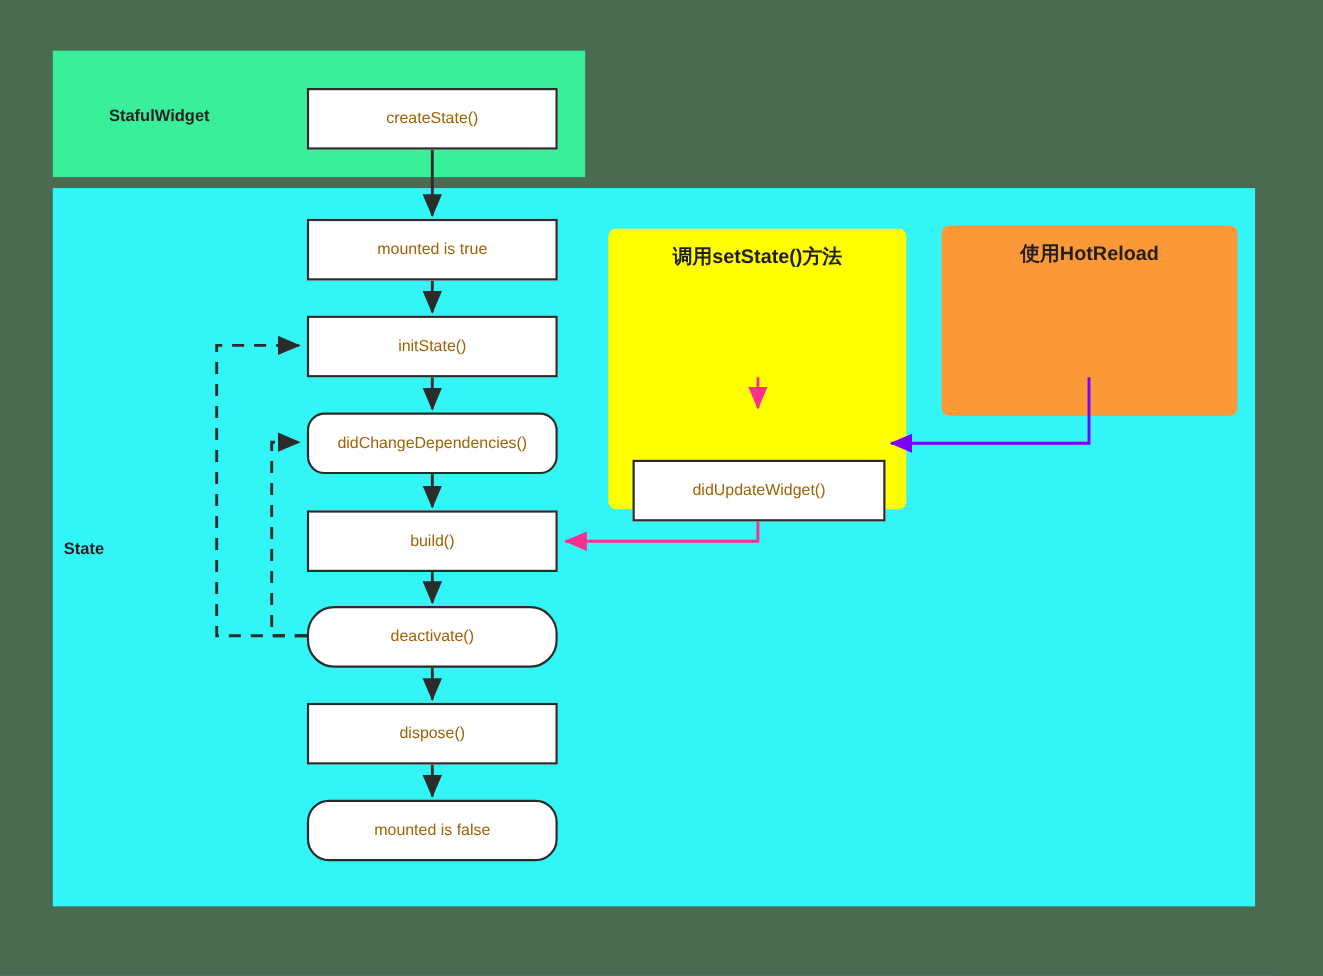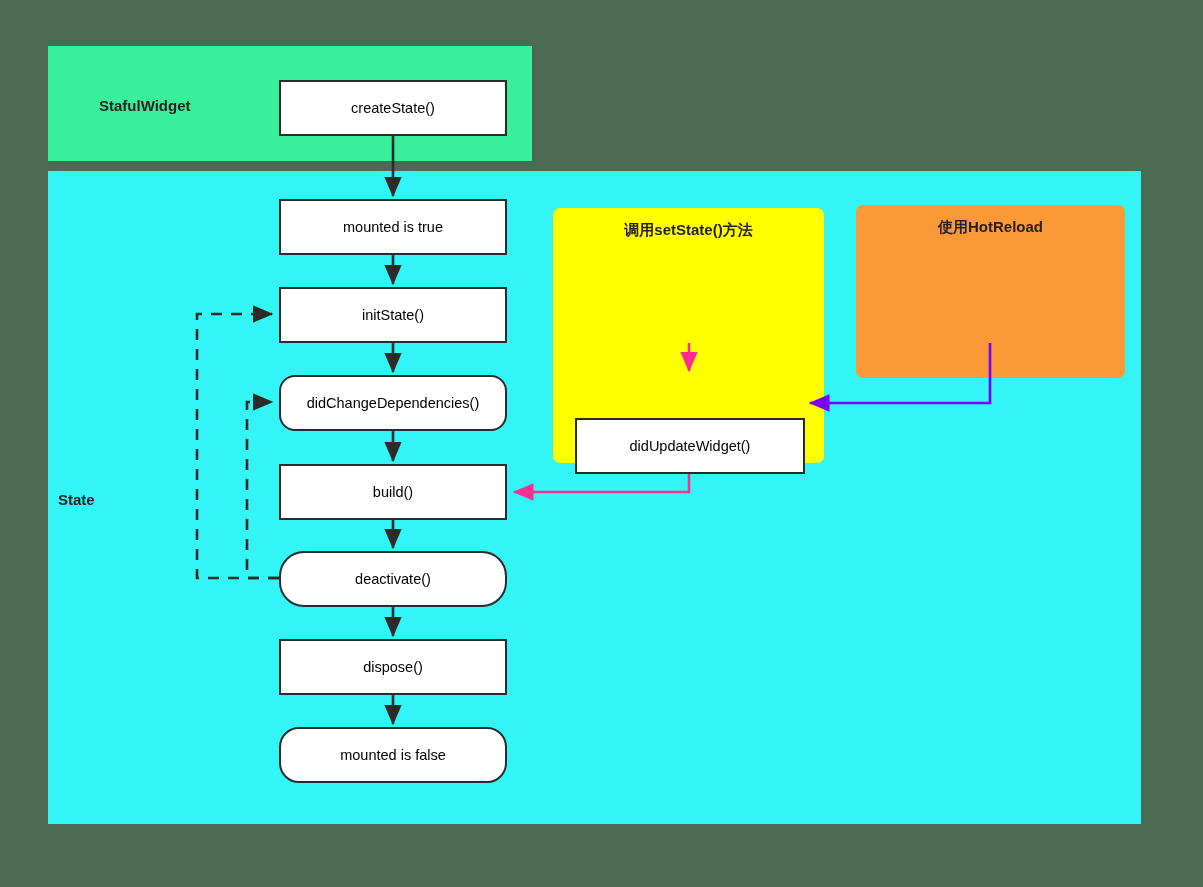--- a/index.html
+++ b/index.html
@@ -55,38 +55,38 @@
   }
   .label-stateful {
     left: 56px; top: 97px; margin-left: 43px;
   }
   .label-state {
     left: 58px; top: 491px;
   }
   .group-title {
     position: absolute;
     font-weight: bold;
-    font-size: 15px;
+    font-size: 18px;
     color: #231f20;
     white-space: nowrap;
     text-align: center;
     width: 100%;
     top: 13px;
     left: 0;
   }
   .node {
     position: absolute;
     box-sizing: border-box;
     background: #ffffff;
     border: 2.5px solid #2b2b2b;
     display: flex;
     align-items: center;
     justify-content: center;
     font-size: 14.5px;
-    color: #000000;
+    color: #a16207;
     white-space: nowrap;
   }
   .svg-layer {
     position: absolute;
     left: 0; top: 0;
     width: 1203px;
     height: 887px;
     pointer-events: none;
   }
 </style>

